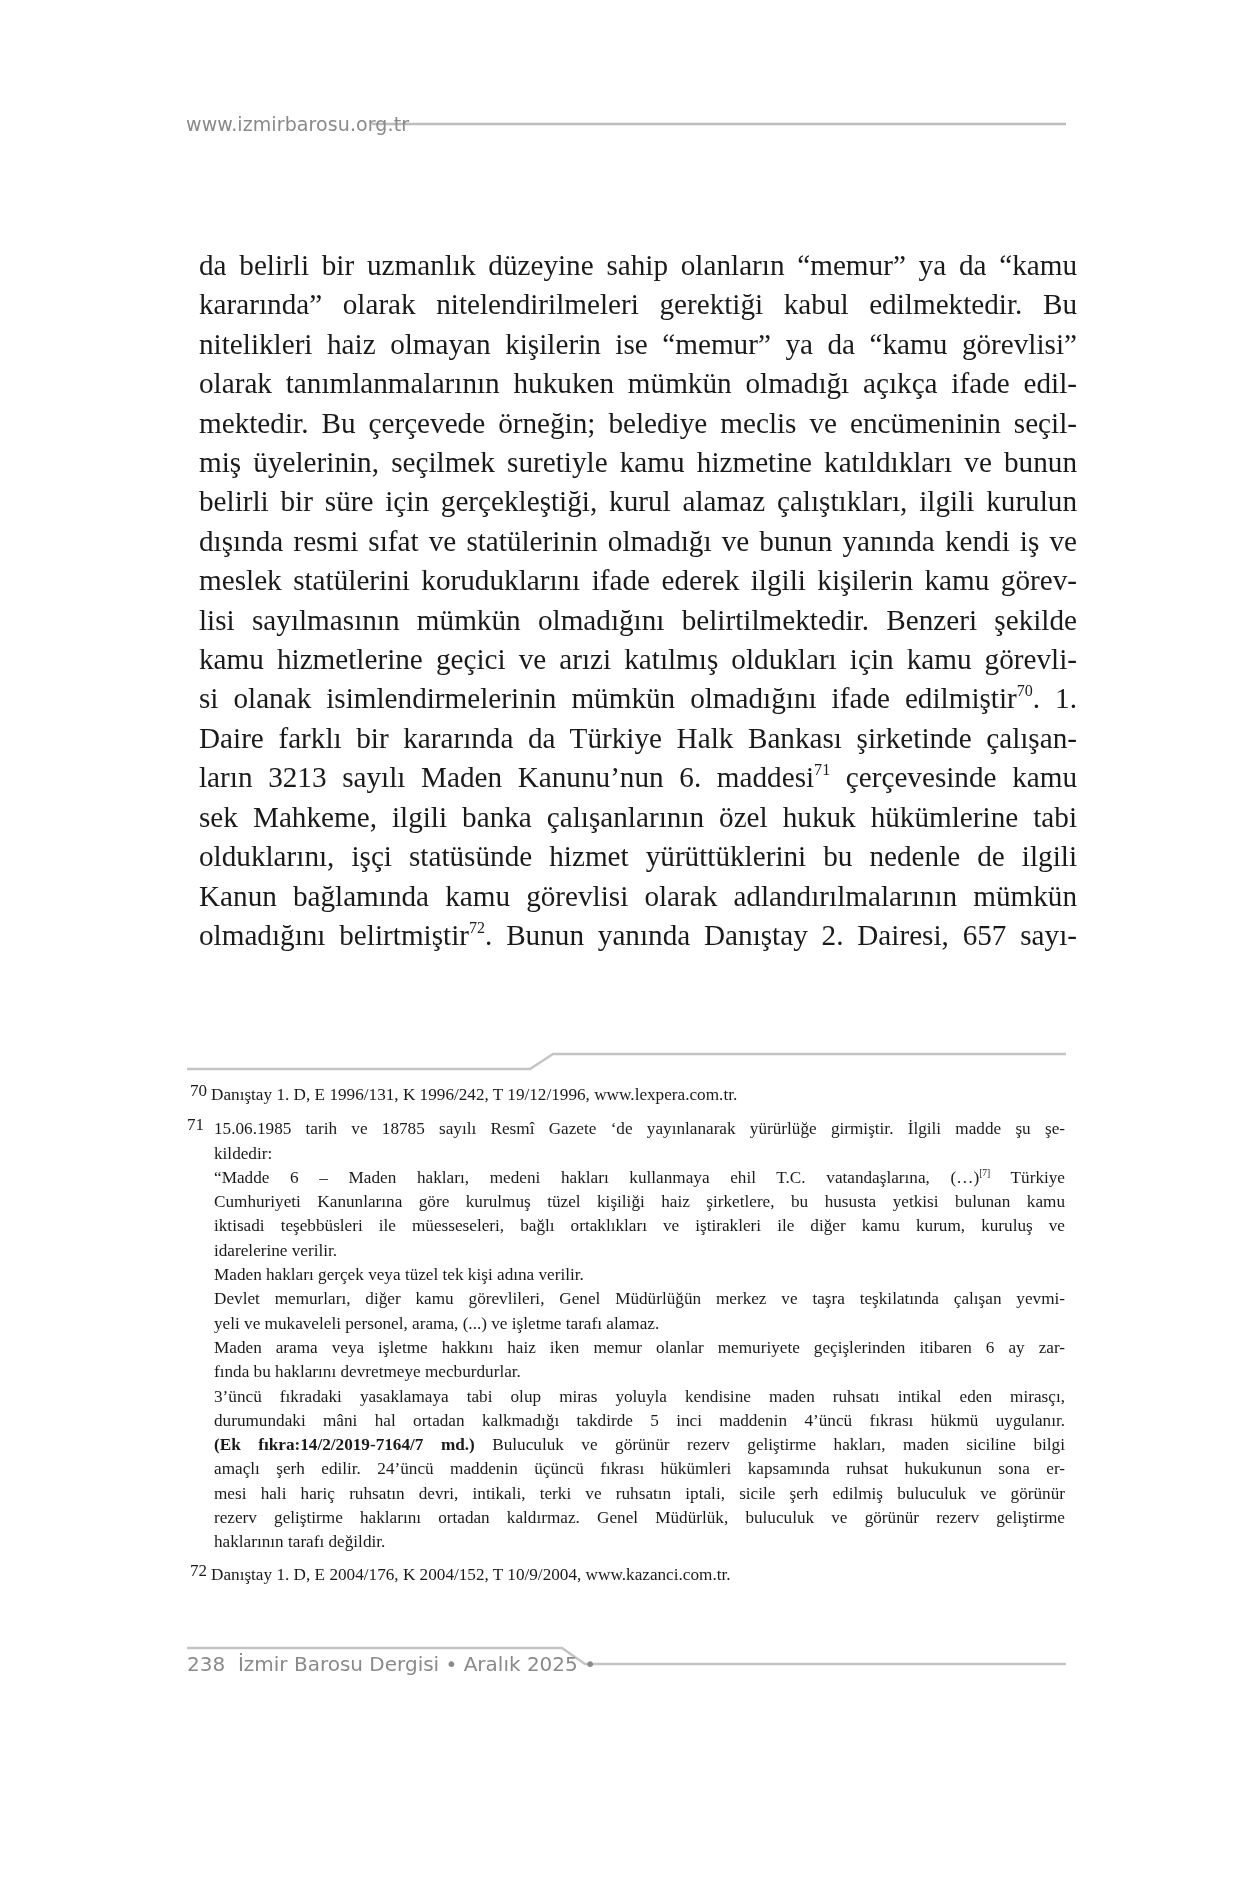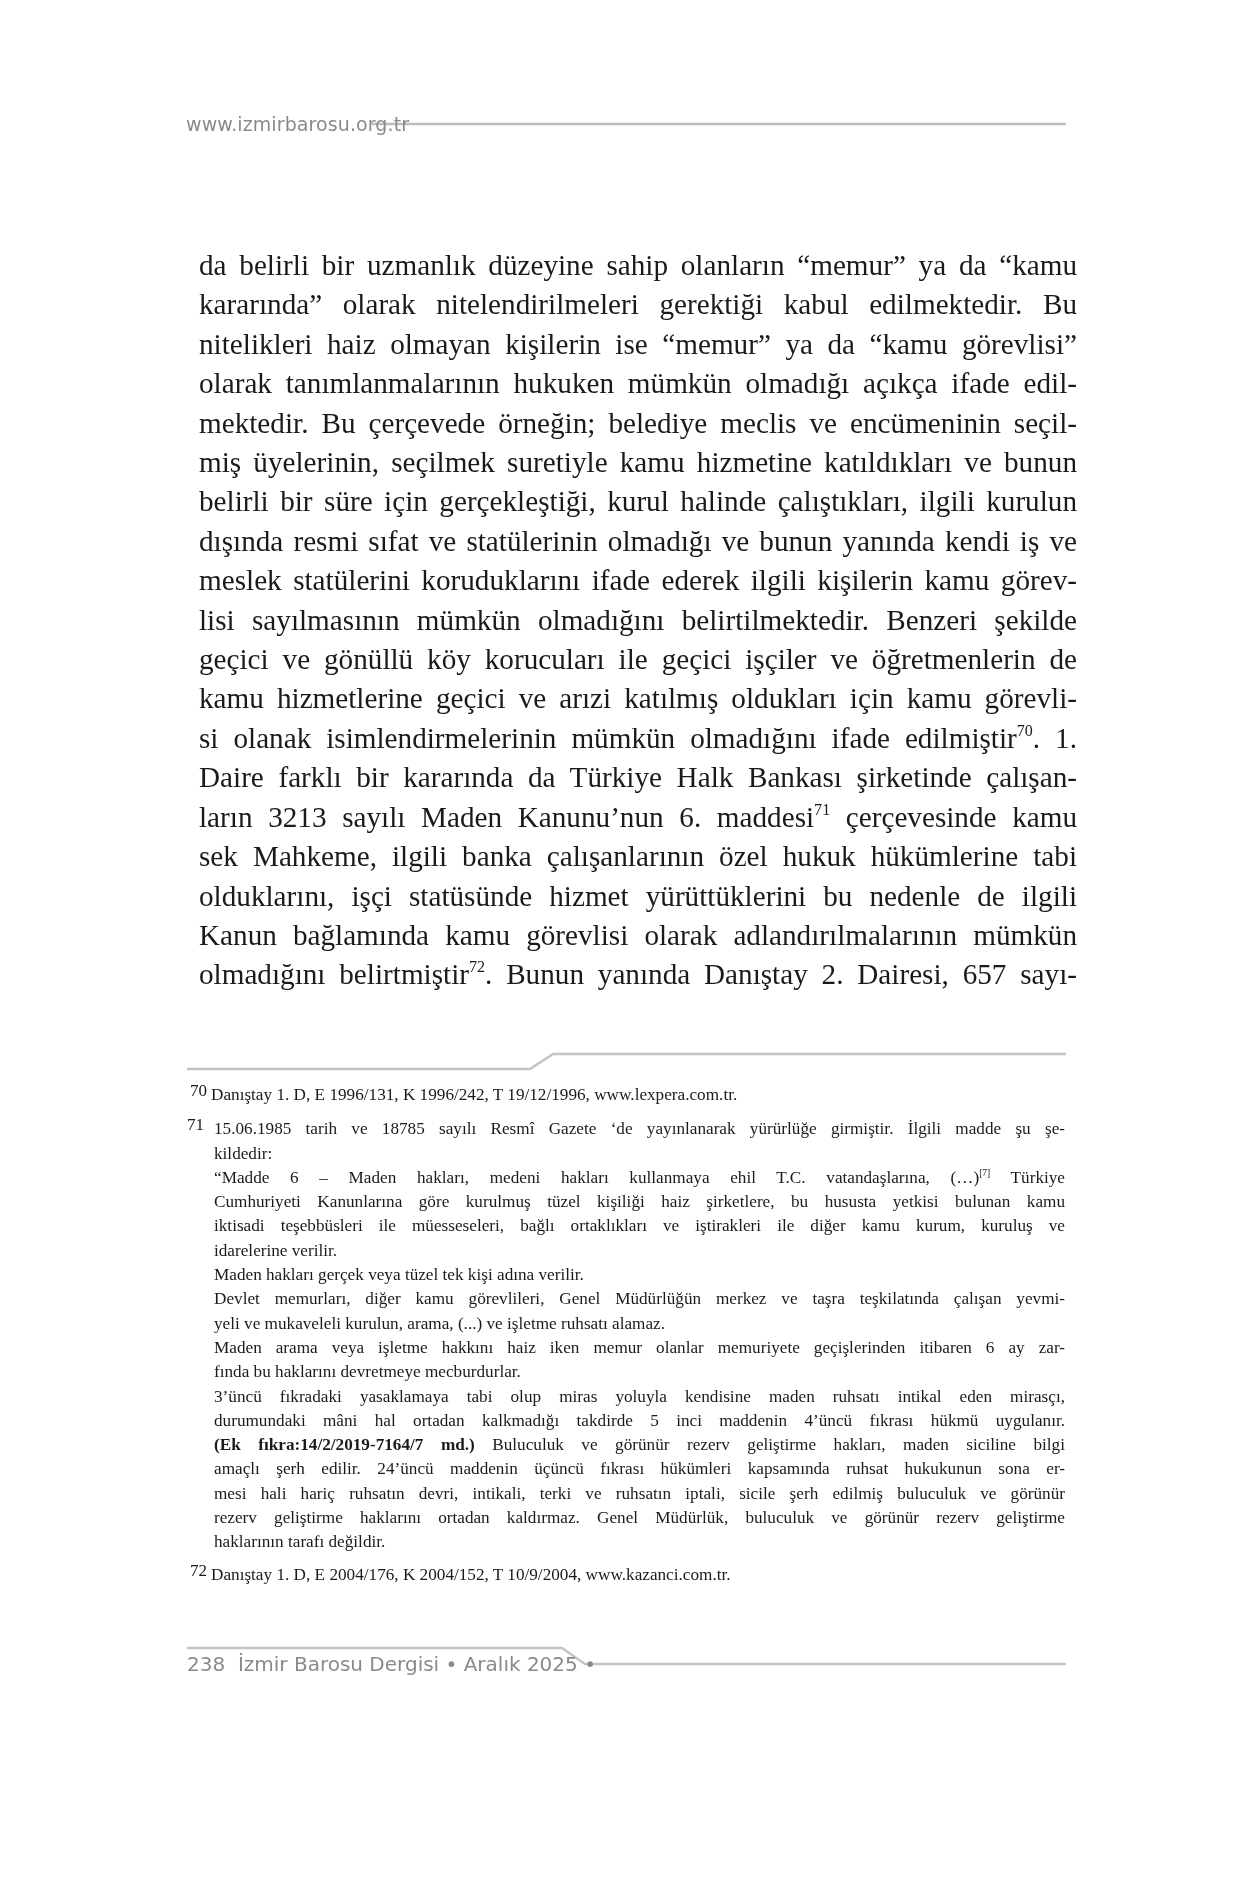--- a/index.html
+++ b/index.html
@@ -44,25 +44,24 @@
   <span class="header-url">www.izmirbarosu.org.tr</span>
 </div>
 
 <div class="body-text">
   <span class="line" style="letter-spacing: 0px; word-spacing: 0px;">da belirli bir uzmanlık düzeyine sahip olanların “memur” ya da “kamu</span>
   <span class="line" style="letter-spacing: 0px; word-spacing: 0px;">kararında” olarak nitelendirilmeleri gerektiği kabul edilmektedir. Bu</span>
   <span class="line" style="letter-spacing: 0px; word-spacing: 0px;">nitelikleri haiz olmayan kişilerin ise “memur” ya da “kamu görevlisi”</span>
   <span class="line" style="letter-spacing: 0px; word-spacing: 0px;">olarak tanımlanmalarının hukuken mümkün olmadığı açıkça ifade edil-</span>
   <span class="line" style="letter-spacing: 0px; word-spacing: 0px;">mektedir. Bu çerçevede örneğin; belediye meclis ve encümeninin seçil-</span>
   <span class="line" style="letter-spacing: 0px; word-spacing: 0px;">miş üyelerinin, seçilmek suretiyle kamu hizmetine katıldıkları ve bunun</span>
-  <span class="line" style="letter-spacing: 0px; word-spacing: 0px;">belirli bir süre için gerçekleştiği, kurul halinde çalıştıkları, ilgili kurulun</span>
+  <span class="line" style="letter-spacing: 0px; word-spacing: 0px;">belirli bir süre için gerçekleştiği, kurul alamaz çalıştıkları, ilgili kurulun</span>
   <span class="line" style="letter-spacing: 0px; word-spacing: 0px;">dışında resmi sıfat ve statülerinin olmadığı ve bunun yanında kendi iş ve</span>
   <span class="line" style="letter-spacing: 0px; word-spacing: 0px;">meslek statülerini koruduklarını ifade ederek ilgili kişilerin kamu görev-</span>
   <span class="line" style="letter-spacing: 0px; word-spacing: 0px;">lisi sayılmasının mümkün olmadığını belirtilmektedir. Benzeri şekilde</span>
-  <span class="line" style="letter-spacing: 0px; word-spacing: 0px;">geçici ve gönüllü köy korucuları ile geçici işçiler ve öğretmenlerin de</span>
   <span class="line" style="letter-spacing: 0px; word-spacing: 0px;">kamu hizmetlerine geçici ve arızi katılmış oldukları için kamu görevli-</span>
   <span class="line" style="letter-spacing: -0.000223214px; word-spacing: 0px;"><span>si olanak isimlendirmelerinin mümkün olmadığını ifade edilmiştir</span><sup>70</sup><span>. 1.</span></span>
   <span class="line" style="letter-spacing: 0px; word-spacing: 0px;">Daire farklı bir kararında da Türkiye Halk Bankası şirketinde çalışan-</span>
   <span class="line" style="letter-spacing: 0px; word-spacing: 0px;"><span>ların 3213 sayılı Maden Kanunu’nun 6. maddesi</span><sup>71</sup><span> çerçevesinde kamu</span></span>
   <span class="line" style="letter-spacing: 0px; word-spacing: 0px;">sek Mahkeme, ilgili banka çalışanlarının özel hukuk hükümlerine tabi</span>
   <span class="line" style="letter-spacing: 0px; word-spacing: 0px;">olduklarını, işçi statüsünde hizmet yürüttüklerini bu nedenle de ilgili</span>
   <span class="line" style="letter-spacing: 0px; word-spacing: 0px;">Kanun bağlamında kamu görevlisi olarak adlandırılmalarının mümkün</span>
   <span class="line" style="letter-spacing: 0px; word-spacing: 0px;"><span>olmadığını belirtmiştir</span><sup>72</sup><span>. Bunun yanında Danıştay 2. Dairesi, 657 sayı-</span></span>
 </div>
 
@@ -77,21 +76,21 @@
     <span class="num">71</span>
     <div class="txt">
       <span class="fline" style="letter-spacing: 0px; word-spacing: 0px;">15.06.1985 tarih ve 18785 sayılı Resmî Gazete ‘de yayınlanarak yürürlüğe girmiştir. İlgili madde şu şe-</span>
       <span class="fline left" style="letter-spacing: 0px; word-spacing: 0px;">kildedir:</span>
       <span class="fline" style="letter-spacing: 0px; word-spacing: 0px;"><span>“Madde 6 – Maden hakları, medeni hakları kullanmaya ehil T.C. vatandaşlarına, (…)</span><sup>[7]</sup><span> Türkiye</span></span>
       <span class="fline" style="letter-spacing: 0px; word-spacing: 0px;">Cumhuriyeti Kanunlarına göre kurulmuş tüzel kişiliği haiz şirketlere, bu hususta yetkisi bulunan kamu</span>
       <span class="fline" style="letter-spacing: 0px; word-spacing: 0px;">iktisadi teşebbüsleri ile müesseseleri, bağlı ortaklıkları ve iştirakleri ile diğer kamu kurum, kuruluş ve</span>
       <span class="fline left" style="letter-spacing: 0px; word-spacing: 0px;">idarelerine verilir.</span>
       <span class="fline left" style="letter-spacing: 0px; word-spacing: 0px;">Maden hakları gerçek veya tüzel tek kişi adına verilir.</span>
       <span class="fline" style="letter-spacing: 0px; word-spacing: 0px;">Devlet memurları, diğer kamu görevlileri, Genel Müdürlüğün merkez ve taşra teşkilatında çalışan yevmi-</span>
-      <span class="fline left" style="letter-spacing: 0px; word-spacing: 0px;">yeli ve mukaveleli kurulun, arama, (...) ve işletme ruhsatı alamaz.</span>
+      <span class="fline left" style="letter-spacing: 0px; word-spacing: 0px;">yeli ve mukaveleli personel, arama, (...) ve işletme tarafı alamaz.</span>
       <span class="fline" style="letter-spacing: 0px; word-spacing: 0px;">Maden arama veya işletme hakkını haiz iken memur olanlar memuriyete geçişlerinden itibaren 6 ay zar-</span>
       <span class="fline left" style="letter-spacing: 0px; word-spacing: 0px;">fında bu haklarını devretmeye mecburdurlar.</span>
       <span class="fline" style="letter-spacing: 0px; word-spacing: 0px;">3’üncü fıkradaki yasaklamaya tabi olup miras yoluyla kendisine maden ruhsatı intikal eden mirasçı,</span>
       <span class="fline" style="letter-spacing: 0px; word-spacing: 0px;">durumundaki mâni hal ortadan kalkmadığı takdirde 5 inci maddenin 4’üncü fıkrası hükmü uygulanır.</span>
       <span class="fline" style="letter-spacing: 0px; word-spacing: 0px;"><b class="ek">(Ek fıkra:14/2/2019-7164/7 md.)</b><span> Buluculuk ve görünür rezerv geliştirme hakları, maden siciline bilgi</span></span>
       <span class="fline" style="letter-spacing: 0px; word-spacing: 0px;">amaçlı şerh edilir. 24’üncü maddenin üçüncü fıkrası hükümleri kapsamında ruhsat hukukunun sona er-</span>
       <span class="fline" style="letter-spacing: 0px; word-spacing: 0px;">mesi hali hariç ruhsatın devri, intikali, terki ve ruhsatın iptali, sicile şerh edilmiş buluculuk ve görünür</span>
       <span class="fline" style="letter-spacing: 0px; word-spacing: 0px;">rezerv geliştirme haklarını ortadan kaldırmaz. Genel Müdürlük, buluculuk ve görünür rezerv geliştirme</span>
       <span class="fline left" style="letter-spacing: 0px; word-spacing: 0px;">haklarının tarafı değildir.</span>
     </div>

